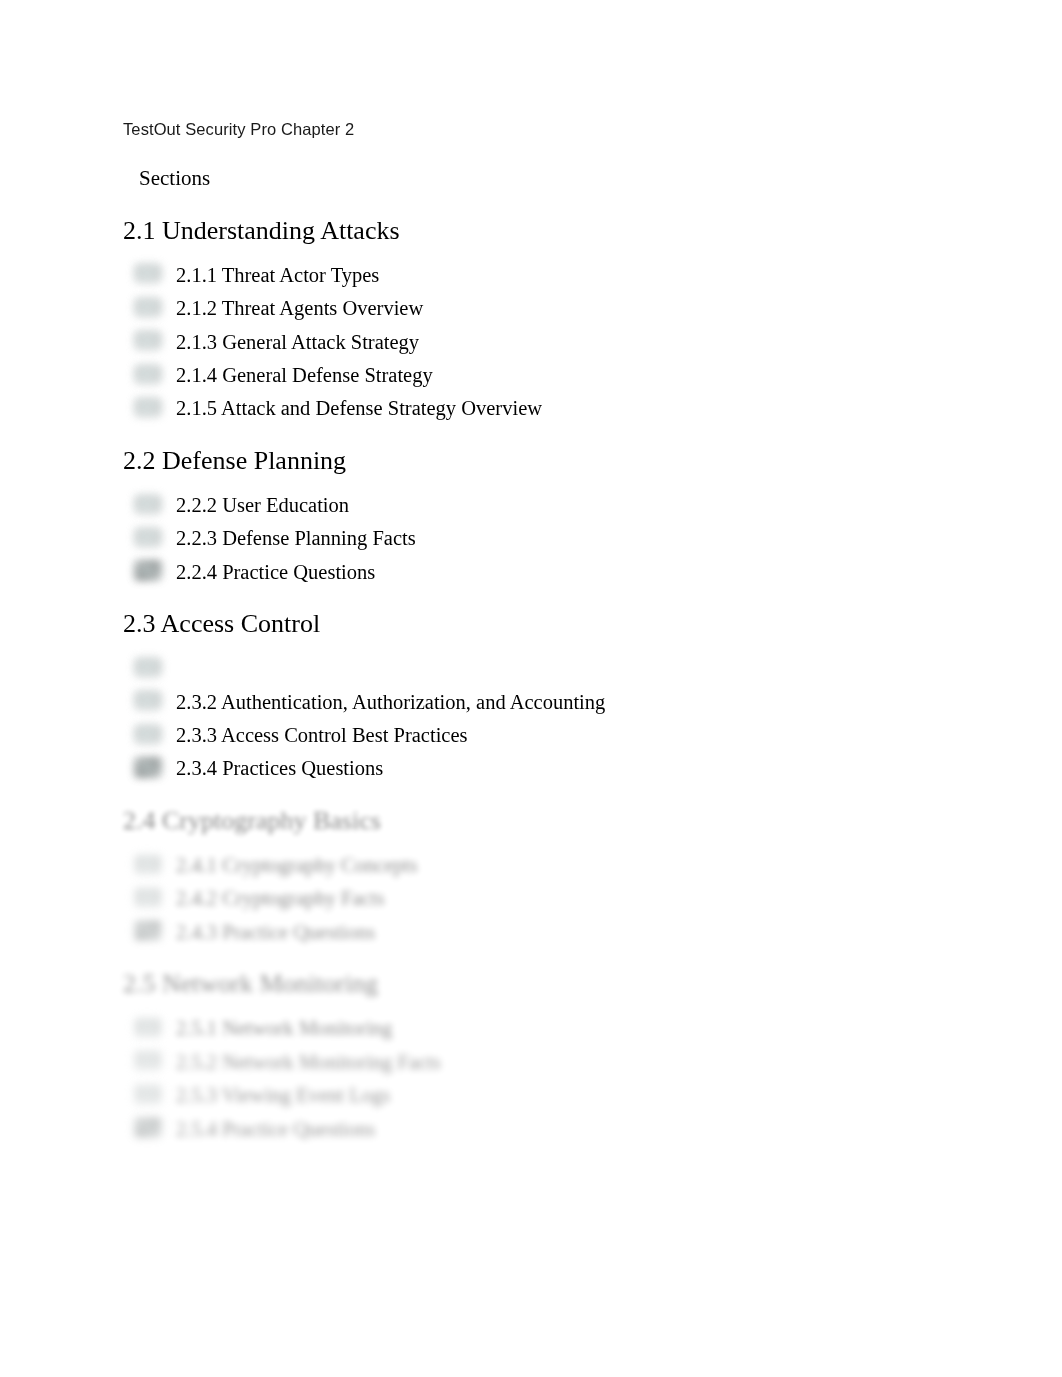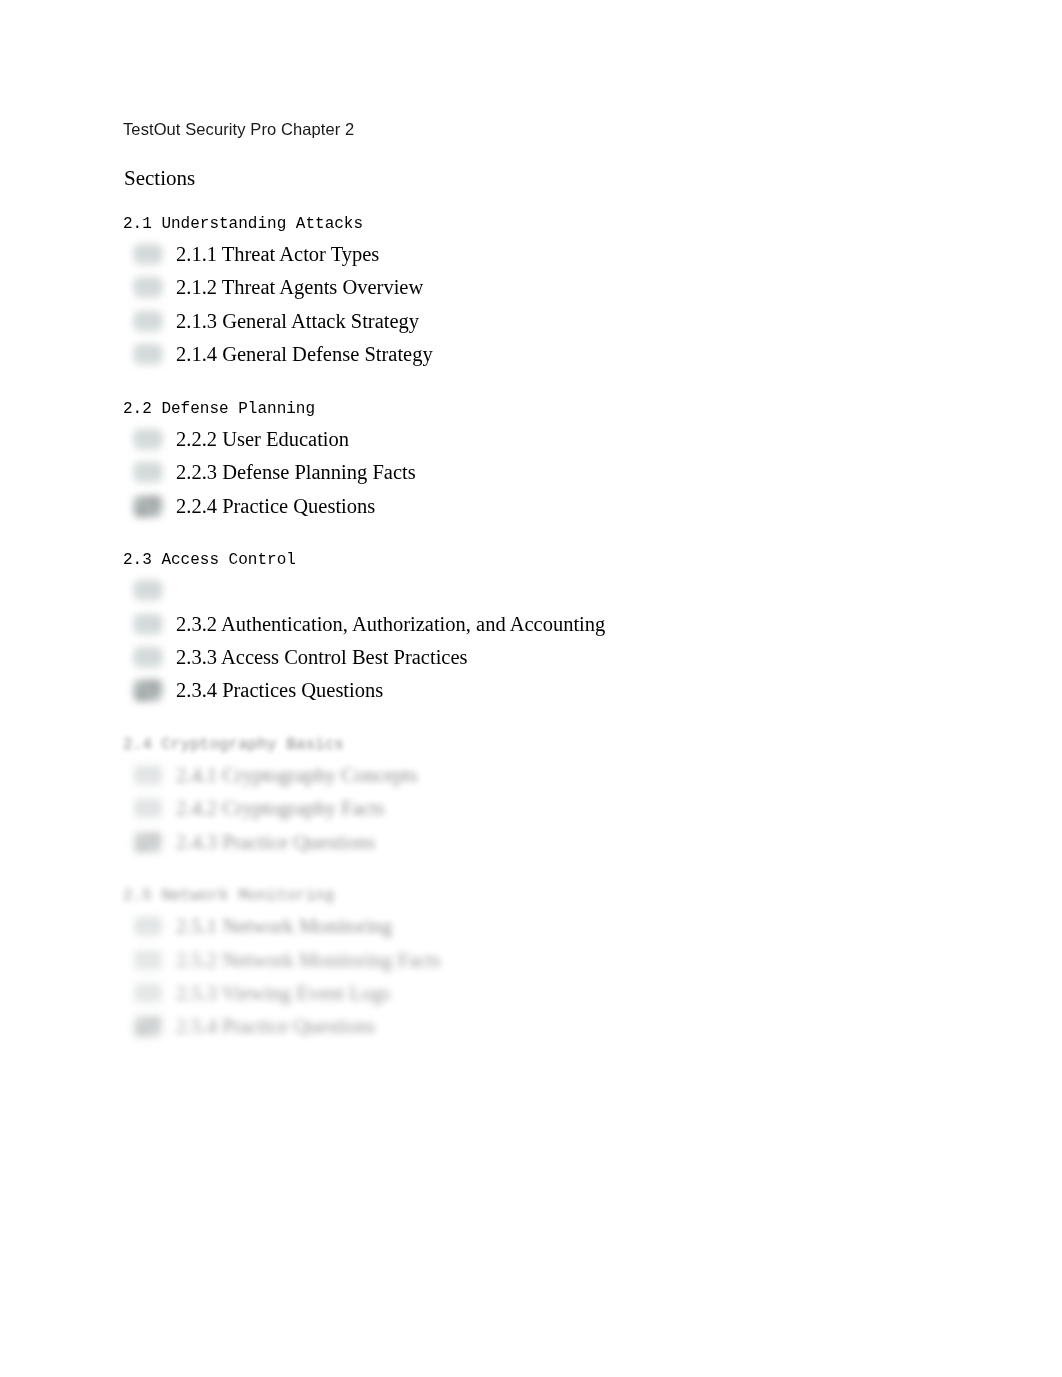--- a/index.html
+++ b/index.html
@@ -44,41 +44,40 @@
     color: #1a1a1a;
     margin: 0 0 26px 0;
     letter-spacing: 0.1px;
     font-weight: 400;
   }
 
   
   .sec-label {
     font-size: 21px;
     line-height: 1.2;
-    margin: 0 0 24px 1px;
+    margin: 0 0 24px 16px;
     font-weight: 400;
   }
 
   .sec-heading {
-    font-size: 16px;
+    font-size: 26px;
     line-height: 1.2;
     margin: 0 0 8px 0;
     font-weight: 400;
-    font-family: Liberation Mono, monospace;
   }
 
   .sub-list {
     list-style: none;
     margin: 0 0 24px 0;
     padding: 0;
   }
 
   .sub-item {
     display: flex;
-    align-items: flex-start;
+    align-items: flex-end;
     height: 33.4px;
     padding-left: 6px;
   }
 
   .marker {
     position: relative;
     width: 40px;
     height: 26px;
     flex: 0 0 40px;
     margin-right: 7px;
@@ -156,20 +155,24 @@
           <span class="sub-text">2.1.2 Threat Agents Overview</span>
         </li>
         <li class="sub-item">
           <span class="marker"></span>
           <span class="sub-text">2.1.3 General Attack Strategy</span>
         </li>
         <li class="sub-item">
           <span class="marker"></span>
           <span class="sub-text">2.1.4 General Defense Strategy</span>
         </li>
+        <li class="sub-item">
+          <span class="marker"></span>
+          <span class="sub-text">2.1.5 Attack and Defense Strategy Overview</span>
+        </li>
       </ul>
     </div>
 
     <div>
       <div class="sec-heading">2.2 Defense Planning</div>
       <ul class="sub-list">
         <li class="sub-item">
           <span class="marker"></span>
           <span class="sub-text">2.2.2 User Education</span>
         </li>

